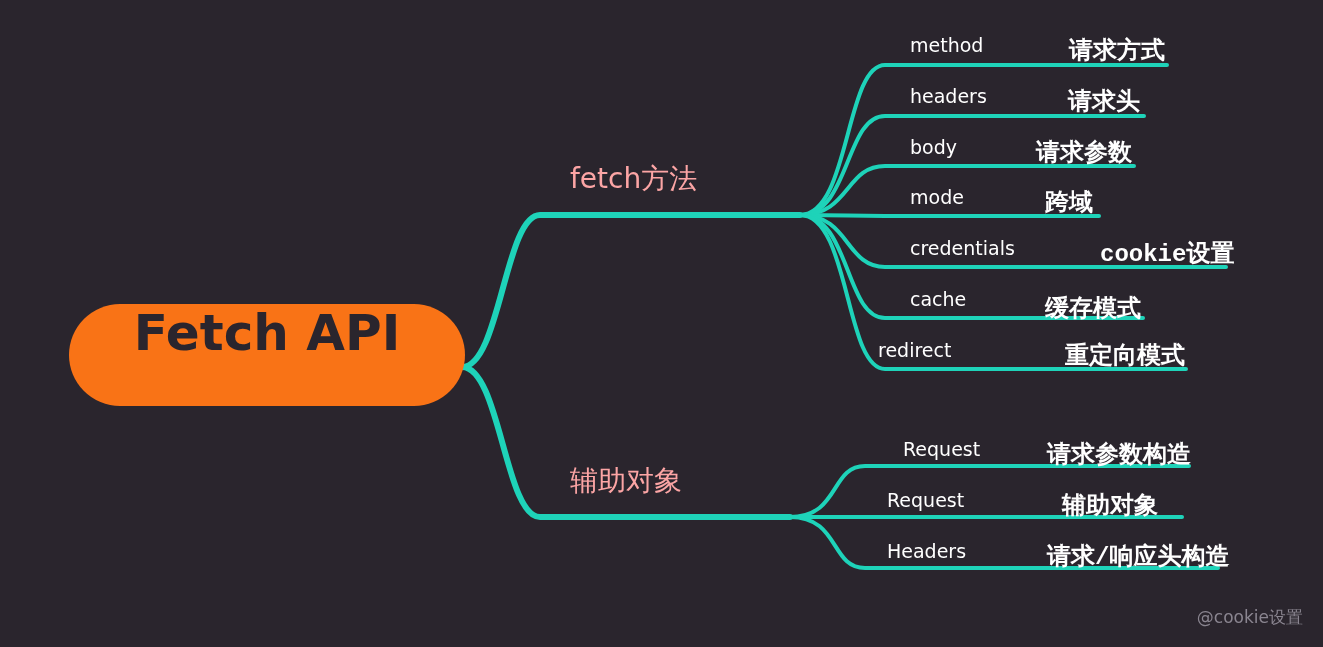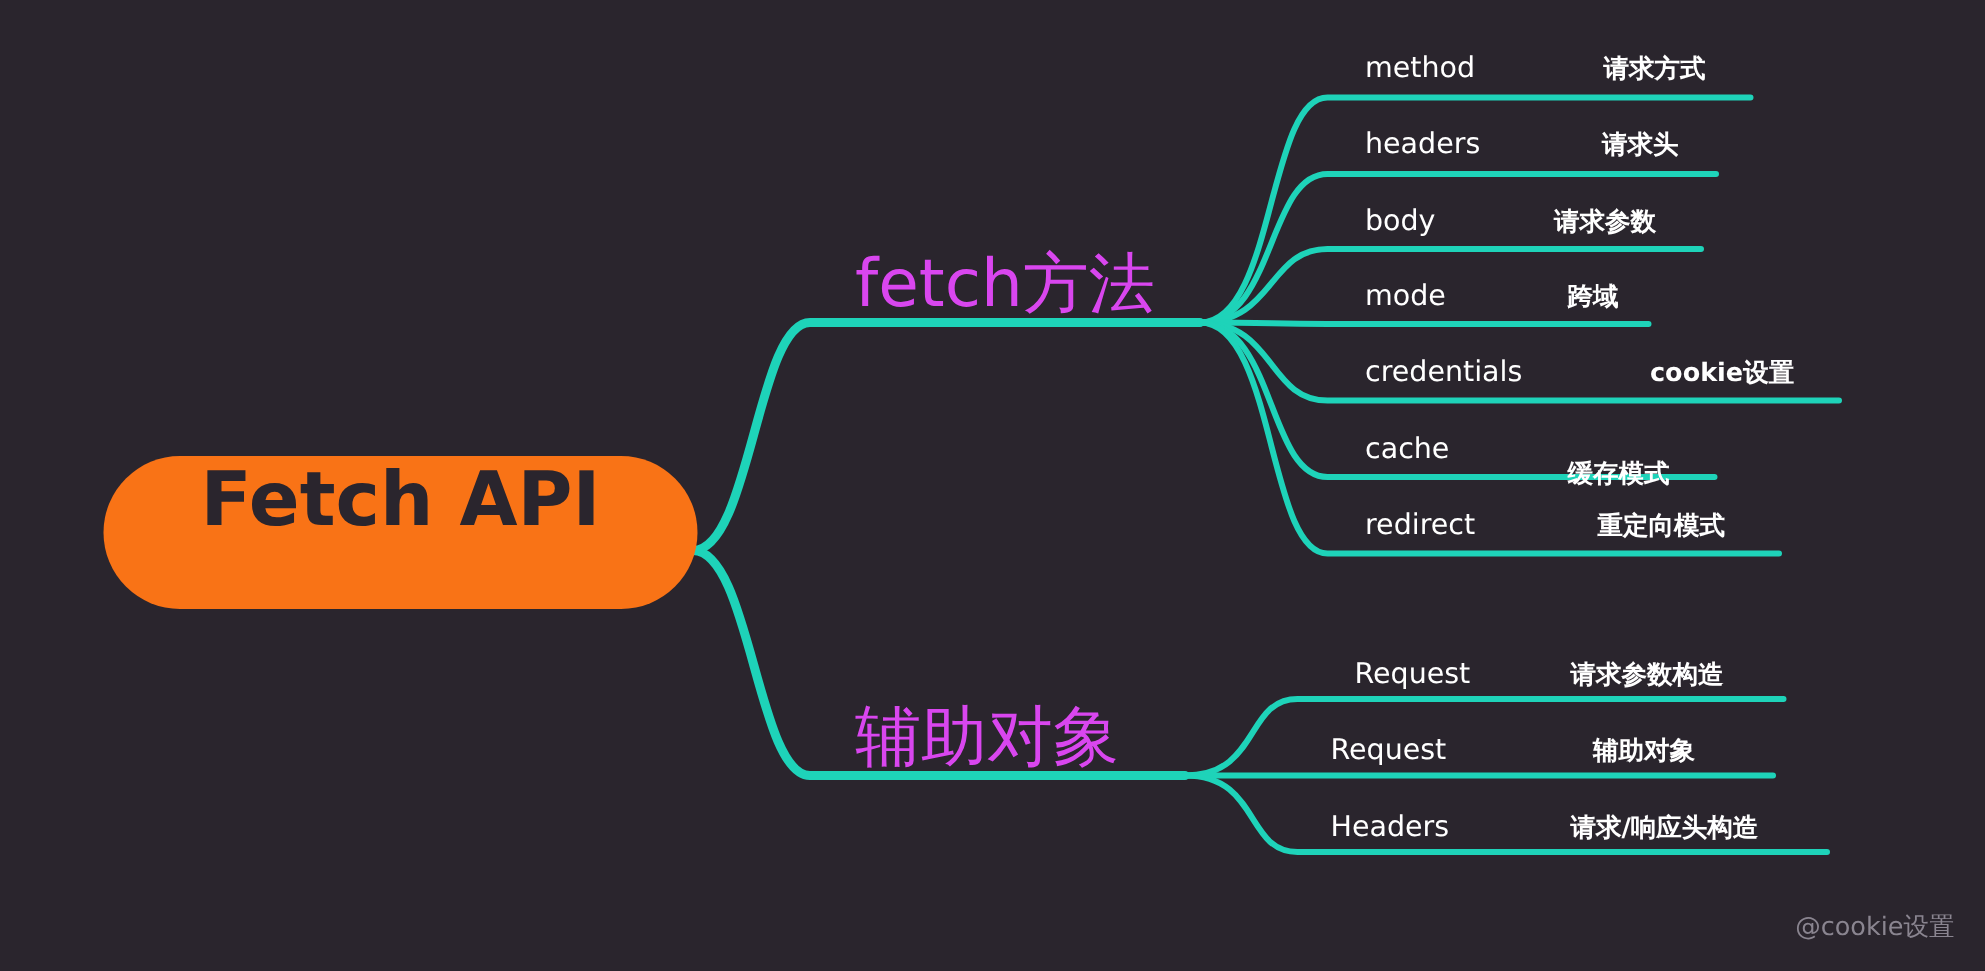--- a/index.html
+++ b/index.html
@@ -2,23 +2,23 @@
 <html><head>
 <meta charset="utf-8">
 <style>
   html, body { margin:0; padding:0; }
   body { width:1323px; height:647px; background:#2a252d; position:relative; overflow:hidden;
          font-family:"DejaVu Sans","Liberation Sans",sans-serif; }
   svg#links { position:absolute; left:0; top:0; }
   .root { position:absolute; left:69px; top:304px; width:396px; height:102px; border-radius:63px;
           background:#f97316; display:flex; align-items:flex-start; justify-content:center; }
   .root span { font-family:"DejaVu Sans",sans-serif; font-weight:bold; font-size:50px; color:#2a252d; letter-spacing:0px; }
-  .branch { position:absolute; color:#d946ef; font-size:44px; white-space:nowrap; }
+  .branch { position:absolute; color:#fca5a5; font-size:28px; white-space:nowrap; }
   .leaf-key { position:absolute; color:#ffffff; font-size:19px; font-weight:normal; white-space:nowrap; }
-  .leaf-val { position:absolute; color:#ffffff; font-size:17px; font-weight:bold; white-space:nowrap; }
+  .leaf-val { position:absolute; color:#ffffff; font-size:24px; font-weight:bold; white-space:nowrap;font-family:Liberation Mono, monospace; }
   .watermark { position:absolute; right:20px; bottom:18px; color:#8a8590; font-size:17px; }
 </style>
 </head>
 <body>
 
 <svg id="links" width="1323" height="647">
     <path d="M462 367 C500 367, 505 215, 540 215 L800 215" fill="none" stroke="#1ed3b9" stroke-width="6" stroke-linecap="round"></path>
     <path d="M462 367 C500 367, 505 517, 540 517 L790 517" fill="none" stroke="#1ed3b9" stroke-width="6" stroke-linecap="round"></path>
     <path d="M800 215 C850 215, 845 65, 885 65 L1167 65" fill="none" stroke="#1ed3b9" stroke-width="4" stroke-linecap="round"></path>
     <path d="M800 215 C850 215, 845 116, 885 116 L1144 116" fill="none" stroke="#1ed3b9" stroke-width="4" stroke-linecap="round"></path>
@@ -43,22 +43,22 @@
 <div class="leaf-val" style="left:1069px; top:34px;">请求方式</div>
 <div class="leaf-key" style="left:910px; top:85px;">headers</div>
 <div class="leaf-val" style="left:1068px; top:85px;">请求头</div>
 <div class="leaf-key" style="left:910px; top:136px;">body</div>
 <div class="leaf-val" style="left:1036px; top:136px;">请求参数</div>
 <div class="leaf-key" style="left:910px; top:186px;">mode</div>
 <div class="leaf-val" style="left:1045px; top:186px;">跨域</div>
 <div class="leaf-key" style="left:910px; top:237px;">credentials</div>
 <div class="leaf-val" style="left:1100px; top:237px;">cookie设置</div>
 <div class="leaf-key" style="left:910px; top:288px;">cache</div>
-<div class="leaf-val" style="left:1045px; top:304px;text-align:right;">缓存模式</div>
-<div class="leaf-key" style="left:910px; top:339px;">redirect</div>
+<div class="leaf-val" style="left:1045px; top:292px;text-align:right;">缓存模式</div>
+<div class="leaf-key" style="left:878px; top:339px;">redirect</div>
 <div class="leaf-val" style="left:1065px; top:339px;">重定向模式</div>
 
 <div class="leaf-key" style="left:887px; top:438px;margin-left:16px;">Request</div>
 <div class="leaf-val" style="left:1047px; top:438px;">请求参数构造</div>
 <div class="leaf-key" style="left:887px; top:489px;">Request</div>
 <div class="leaf-val" style="left:1062px; top:489px;">辅助对象</div>
 <div class="leaf-key" style="left:887px; top:540px;">Headers</div>
 <div class="leaf-val" style="left:1047px; top:540px;">请求/响应头构造</div>
 
 <div class="watermark">@cookie设置</div>

